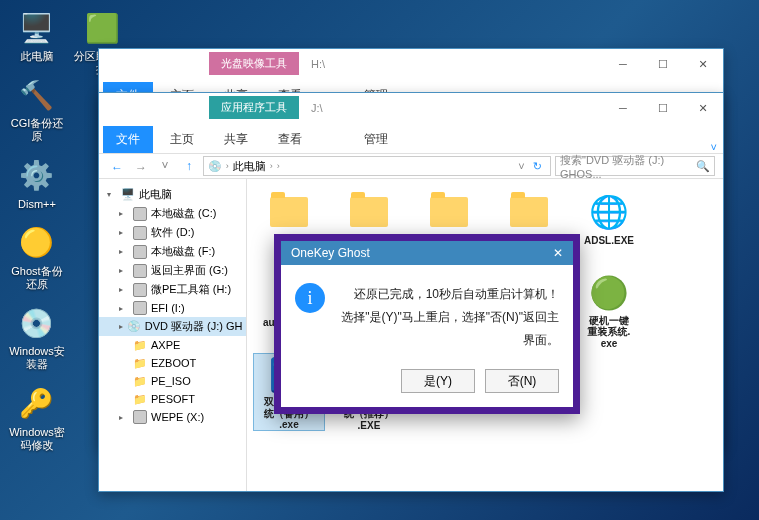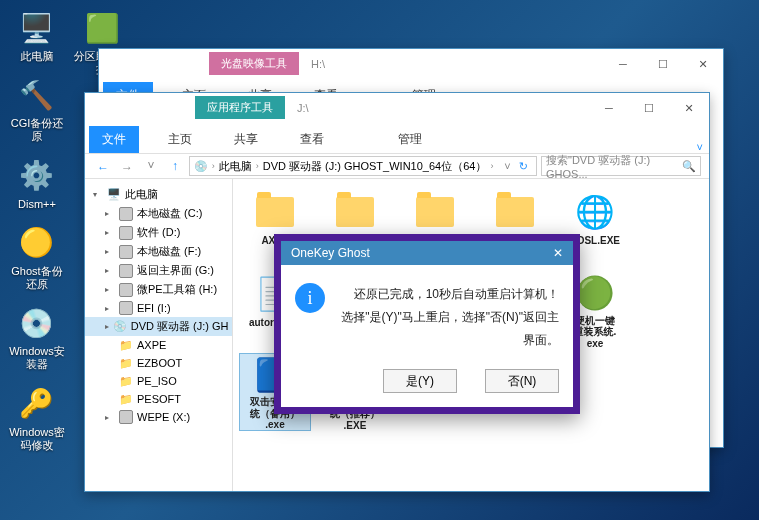--- a/index.html
+++ b/index.html
@@ -7,24 +7,24 @@
 
   
   .desktop { position: absolute; top: 0; left: 0; padding: 8px 6px; display: flex; flex-direction: column; gap: 12px; }
   .dicon { width: 62px; display: flex; flex-direction: column; align-items: center; gap: 2px; cursor: pointer; }
   .dicon .glyph { width: 40px; height: 40px; display: flex; align-items: center; justify-content: center; font-size: 28px; }
   .dicon .lbl { color: #fff; font-size: 11px; text-align: center; text-shadow: 0 1px 2px rgba(0,0,0,.8); line-height: 1.2; }
 
   
   .win { position: absolute; background: #fff; border: 1px solid #4a90c0; box-shadow: 0 4px 12px rgba(0,0,0,.3); display: flex; flex-direction: column; }
   .win-back { top: 48px; left: 98px; width: 626px; height: 400px; }
-  .win-front { top: 92px; left: 84px; width: 626px; height: 400px; }
+  .win-front { top: 92px; left: 98px; width: 626px; height: 400px; }
 
   .titlebar { height: 30px; background: #fff; display: flex; align-items: center; }
-  .tabstrip { display: flex; align-items: flex-end; height: 24px; margin-top: 6px; padding-left: 4px; gap: 16px; }
+  .tabstrip { display: flex; align-items: flex-end; height: 24px; margin-top: 6px; padding-left: 4px; gap: 4px; }
   .ribbontab { font-size: 12px; padding: 4px 12px; color: #333; border: 1px solid transparent; cursor: pointer; }
   .ribbontab.file { background: #1e90ff; color: #fff; }
   .contexttab { font-size: 11px; padding: 4px 12px; color: #fff; margin-bottom: 2px; }
   .ctx-wrap { display: flex; flex-direction: column; align-items: center; margin-left: 10px; }
   .ctx-head-pink { background: #d070a0; }
   .ctx-head-teal { background: #2aa0a0; }
   .winctrls { margin-left: auto; display: flex; }
   .winbtn { width: 40px; height: 28px; display: flex; align-items: center; justify-content: center; font-size: 11px; color: #555; cursor: pointer; }
   .title-path { font-size: 11px; color: #888; padding-left: 12px; flex: 1; }
 
@@ -53,21 +53,21 @@
 
   .folder-ico { width: 38px; height: 30px; background: #ffd56b; border-radius: 2px; position: relative; }
   .folder-ico::before { content: ""; position: absolute; top: -5px; left: 1px; width: 14px; height: 6px; background: #ffcb4f; border-radius: 2px 2px 0 0; }
 
   
   .dlg { position: absolute; left: 274px; top: 234px; width: 306px; background: #fff; border: 7px solid #4c1d95; box-shadow: 0 6px 20px rgba(0,0,0,.4); z-index: 50; }
   .dlg-title { background: #3d87bd; color: #fff; font-size: 12px; padding: 5px 10px; display: flex; }
   .dlg-body { padding: 18px 14px 10px 14px; display: flex; gap: 12px; }
   .dlg-ico { width: 30px; height: 30px; border-radius: 50%; background: #1e90ff; color: #fff; display: flex; align-items: center; justify-content: center; font-family: Georgia, serif; font-size: 18px; flex-shrink: 0; }
   .dlg-text { font-size: 12px; color: #222; line-height: 1.9; text-align: right; }
-  .dlg-btns { display: flex; justify-content: flex-end; gap: 28px; padding: 8px 14px 14px; }
+  .dlg-btns { display: flex; justify-content: flex-end; gap: 10px; padding: 8px 14px 14px; }
   .dlg-btn { min-width: 74px; height: 24px; border: 1px solid #aaa; background: #f5f5f5; font-size: 12px; cursor: pointer; }
 
   .disk-ico{width:34px;height:14px;background:#ccc;border:1px solid #888;border-radius:2px;}
 </style>
 </head>
 <body>
 
 <div class="desktop">
   <div class="dicon">
     <div class="glyph">🖥️</div>
@@ -152,21 +152,20 @@
   <div class="toolbar2">
     <div class="navbtn enabled">←</div>
     <div class="navbtn">→</div>
     <div class="navbtn">˅</div>
     <div class="navbtn enabled">↑</div>
     <div class="addr">
       <span>💿</span>
       <span class="chev">›</span>
       <span class="crumb">此电脑</span>
       <span class="chev">›</span>
-      <span class="crumb">DVD 驱动器 (J:) GHOST_WIN10_64位（64）</span>
       <span class="chev">›</span>
       <span style="margin-left:auto;color:#888;">˅</span>
       <span style="color:#1e90ff;padding:0 4px;">↻</span>
     </div>
     <div class="searchbox">
       <span>搜索"DVD 驱动器 (J:) GHOS...</span>
       <span style="margin-left:auto">🔍</span>
     </div>
   </div>
 

